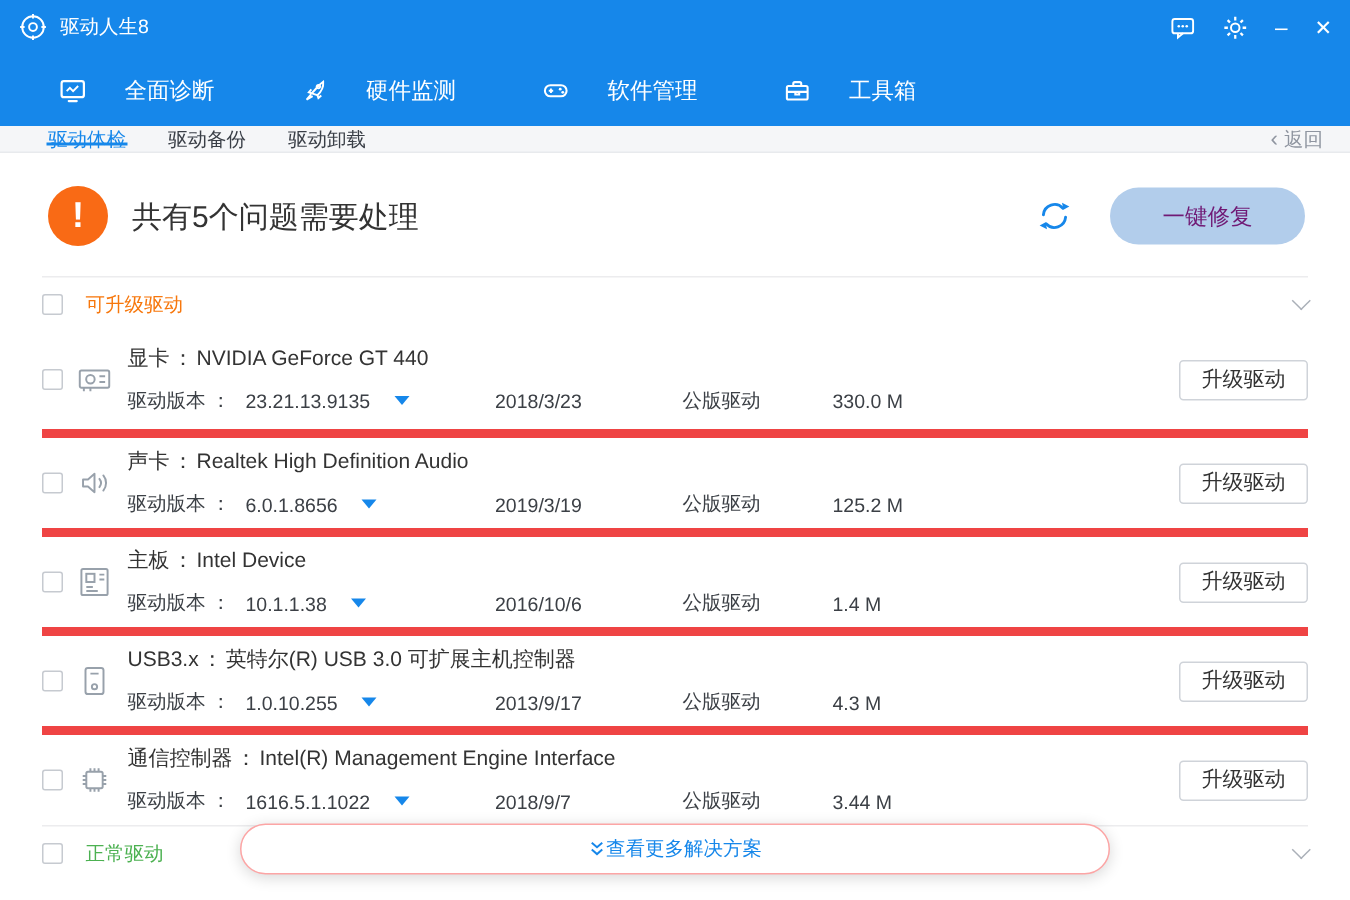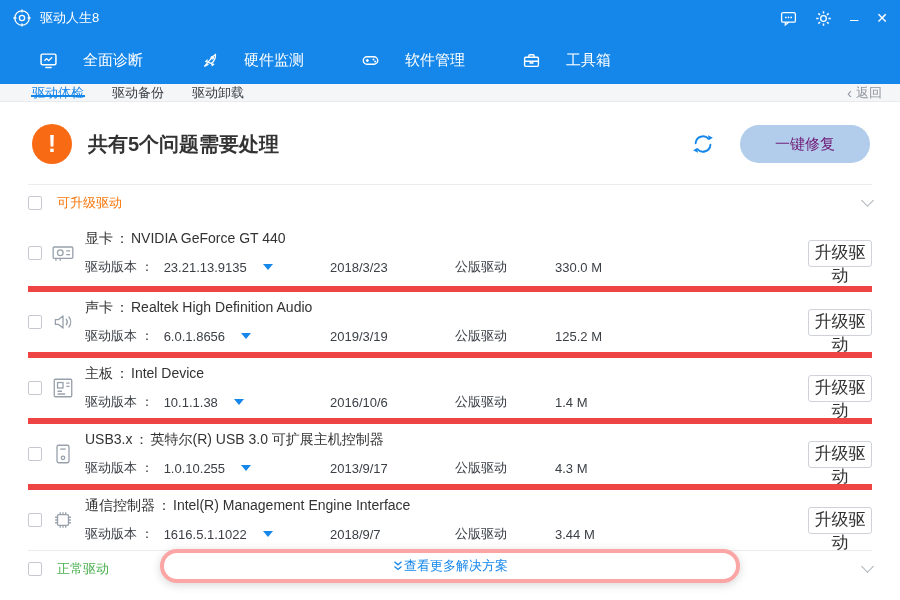--- a/index.html
+++ b/index.html
@@ -25,21 +25,21 @@
   .subnav{height:18px;background:#f5f6f8;border-bottom:1px solid #e8eaed;display:flex;align-items:center;padding:4px 18px}
   .sub-tab{font-size:13px;color:#3a3f47;padding:0 14px;height:100%;display:flex;align-items:center;position:relative;cursor:pointer}
   .sub-tab.active{color:#1687ea}
   .sub-tab.active::after{content:"";position:absolute;left:13px;right:13px;bottom:0;height:2px;background:#1687ea}
   .back-link{margin-left:auto;color:#8f95a0;font-size:13px;display:flex;align-items:center;gap:4px;cursor:pointer}
   .back-chevron{font-size:15px;line-height:1}
 
   
   .summary{display:flex;align-items:center;padding:22px 30px 20px 32px}
   .warn-circle{width:40px;height:40px;border-radius:50%;background:#f96a15;color:#fff;font-weight:bold;font-size:24px;display:flex;align-items:center;justify-content:center;flex:none}
-  .summary-title{font-size:20px;font-weight:bold;color:#333;margin-left:16px}
+  .summary-title{font-size:20px;font-weight:normal;color:#333;margin-left:16px}
   .refresh-btn{margin-left:auto;width:26px;height:26px;display:inline-flex;cursor:pointer}
   .fix-btn{width:130px;height:38px;border-radius:19px;border:none;background:#b2cdeb;color:#701a75;font-size:15px;margin-left:24px;cursor:pointer;font-family:inherit}
 
   
   .section-row{display:flex;align-items:center;height:36px;margin:0 28px;border-top:1px solid #ececee;cursor:pointer}
   .checkbox{width:14px;height:14px;border:1px solid #c6cad0;border-radius:2px;background:#fff;flex:none;cursor:pointer}
   .section-label{font-size:13px;margin-left:15px}
   .section-label.upgradable{color:#f7770c}
   .section-label.normal{color:#4cb151}
   .chevron-down{width:9px;height:9px;border-right:1.5px solid #aab0b8;border-bottom:1.5px solid #aab0b8;transform:rotate(45deg);margin-left:auto;margin-bottom:4px}
@@ -47,24 +47,24 @@
   .driver-row{display:flex;align-items:center;height:66px;margin:0 28px;border-top:6px solid #ef4444}
   .driver-row:first-of-type{border-top:none}
   .dev-icon{width:24px;height:24px;margin-left:9px;display:inline-flex;flex:none}
   .driver-main{flex:1;margin-left:10px;min-width:0}
   .driver-name{font-size:14px;color:#333;white-space:nowrap}
   .name-sep{padding:0 2px}
   .driver-line2{display:grid;grid-template-columns:245px 125px 100px 1fr;align-items:center;margin-top:10px;font-size:13px;color:#3c4046}
   .ver-cell{display:flex;align-items:center}
   .ver-value{margin-left:10px}
   .ver-arrow{width:0;height:0;border-left:5px solid transparent;border-right:5px solid transparent;border-top:6px solid #1687ea;margin-left:16px;cursor:pointer}
-  .upgrade-btn{width:64px;height:27px;border:1px solid #cfd3d9;border-radius:3px;background:#fff;color:#333;font-size:17px;cursor:pointer;flex:none;font-family:Liberation Serif, serif}
-
-  
-  .more-pill{position:absolute;left:50%;transform:translateX(-50%);bottom:17px;width:580px;height:34px;background:#fff;border:4px solid #fca5a5;border-radius:17px;box-shadow:0 2px 10px rgba(0,0,0,.16);display:flex;align-items:center;justify-content:center;gap:0;color:#1687ea;font-size:13px;z-index:5;cursor:pointer}
+  .upgrade-btn{width:86px;height:27px;border:1px solid #cfd3d9;border-radius:3px;background:#fff;color:#333;font-size:14px;cursor:pointer;flex:none;font-family:Liberation Serif, serif}
+
+  
+  .more-pill{position:absolute;left:50%;transform:translateX(-50%);bottom:17px;width:580px;height:34px;background:#fff;border:1px solid #fca5a5;border-radius:17px;box-shadow:0 2px 10px rgba(0,0,0,.16);display:flex;align-items:center;justify-content:center;gap:0;color:#1687ea;font-size:13px;z-index:5;cursor:pointer}
 </style>
 </head>
 <body>
 
 <div class="titlebar">
   <span class="logo">
     <svg viewBox="0 0 20 20">
         <g fill="none" stroke="#fff" stroke-width="1.3">
           <circle cx="10" cy="10" r="7.2"></circle>
           <circle cx="10" cy="10" r="2.6"></circle>

